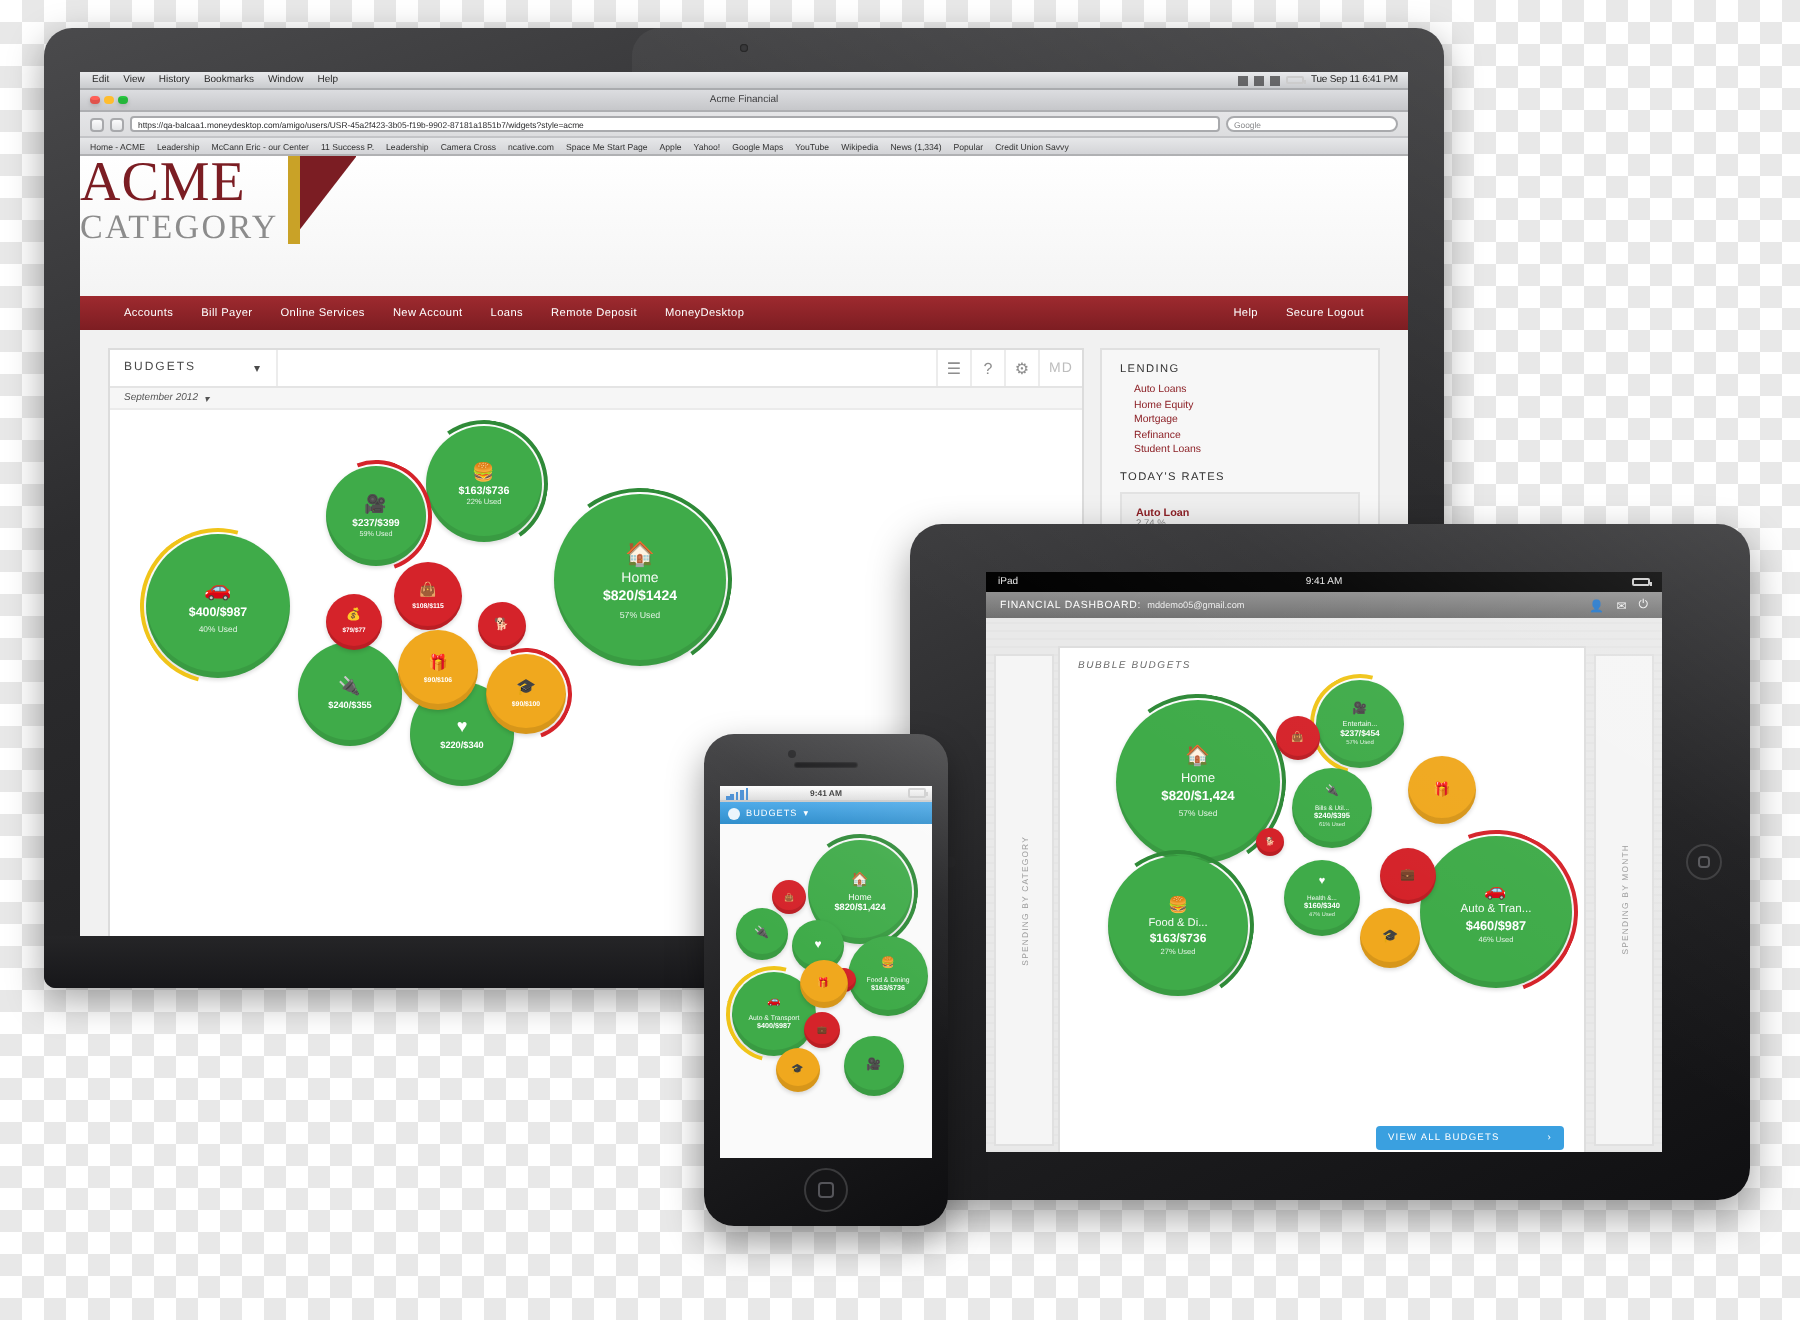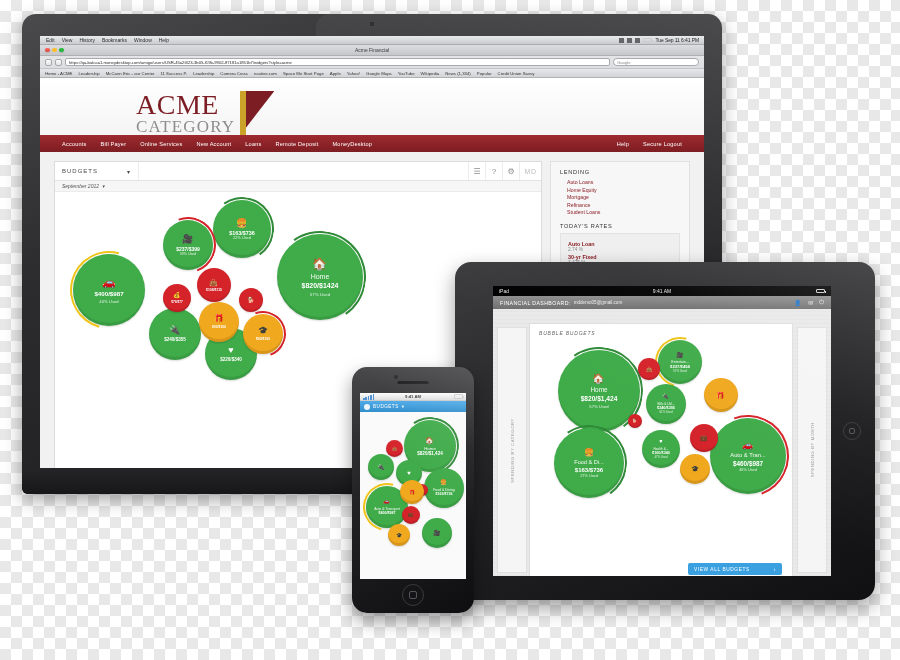--- a/index.html
+++ b/index.html
@@ -70,22 +70,22 @@
     display:flex; align-items:center; padding:0 3px; font-size:4.2px; color:#2a2a2c; overflow:hidden;
     white-space:nowrap;}
   .bsearch{ width:86px; height:8px; background:#fff; border:1px solid #a9aaad; border-radius:4px;
     display:flex; align-items:center; padding:0 3px; font-size:4.2px; color:#8a8b8d; }
   .bbookmarks{ height:9px; display:flex; align-items:center; gap:6px; padding:0 5px;
     background:linear-gradient(180deg,#e6e7e9,#d3d4d7); font-size:4.3px; color:#333; overflow:hidden;
     white-space:nowrap; border-top:1px solid #c3c4c7;}
 
   
   .page{ background:#fff; height:100%; overflow:hidden; }
-  .acme-head{ height:57px; background:linear-gradient(180deg,#ffffff,#f4f4f4);
-    display:flex; align-items:flex-end; padding-left:96px; }
+  .acme-head{ height:70px; background:linear-gradient(180deg,#ffffff,#f4f4f4);
+    display:flex; align-items:flex-start; }
   .acme-logo{ display:flex; align-items:flex-end; gap:5px; }
   .acme-word{ line-height:.95; }
   .acme-1{ font-size:28px; letter-spacing:.5px; color:#7b1d23; font-family:"Liberation Serif", serif; }
   .acme-2{ font-size:17px; letter-spacing:1.2px; color:#8c8c8c; font-family:"Liberation Serif", serif; }
   .acme-flag{ width:34px; height:44px; position:relative; }
   .acme-flag:before{ content:""; position:absolute; inset:0;
     background:#7b1d23; clip-path: polygon(0 0, 100% 0, 0 100%); }
   .acme-flag:after{ content:""; position:absolute; left:0; top:0; width:6px; height:100%;
     background:#c9a227; }
 

